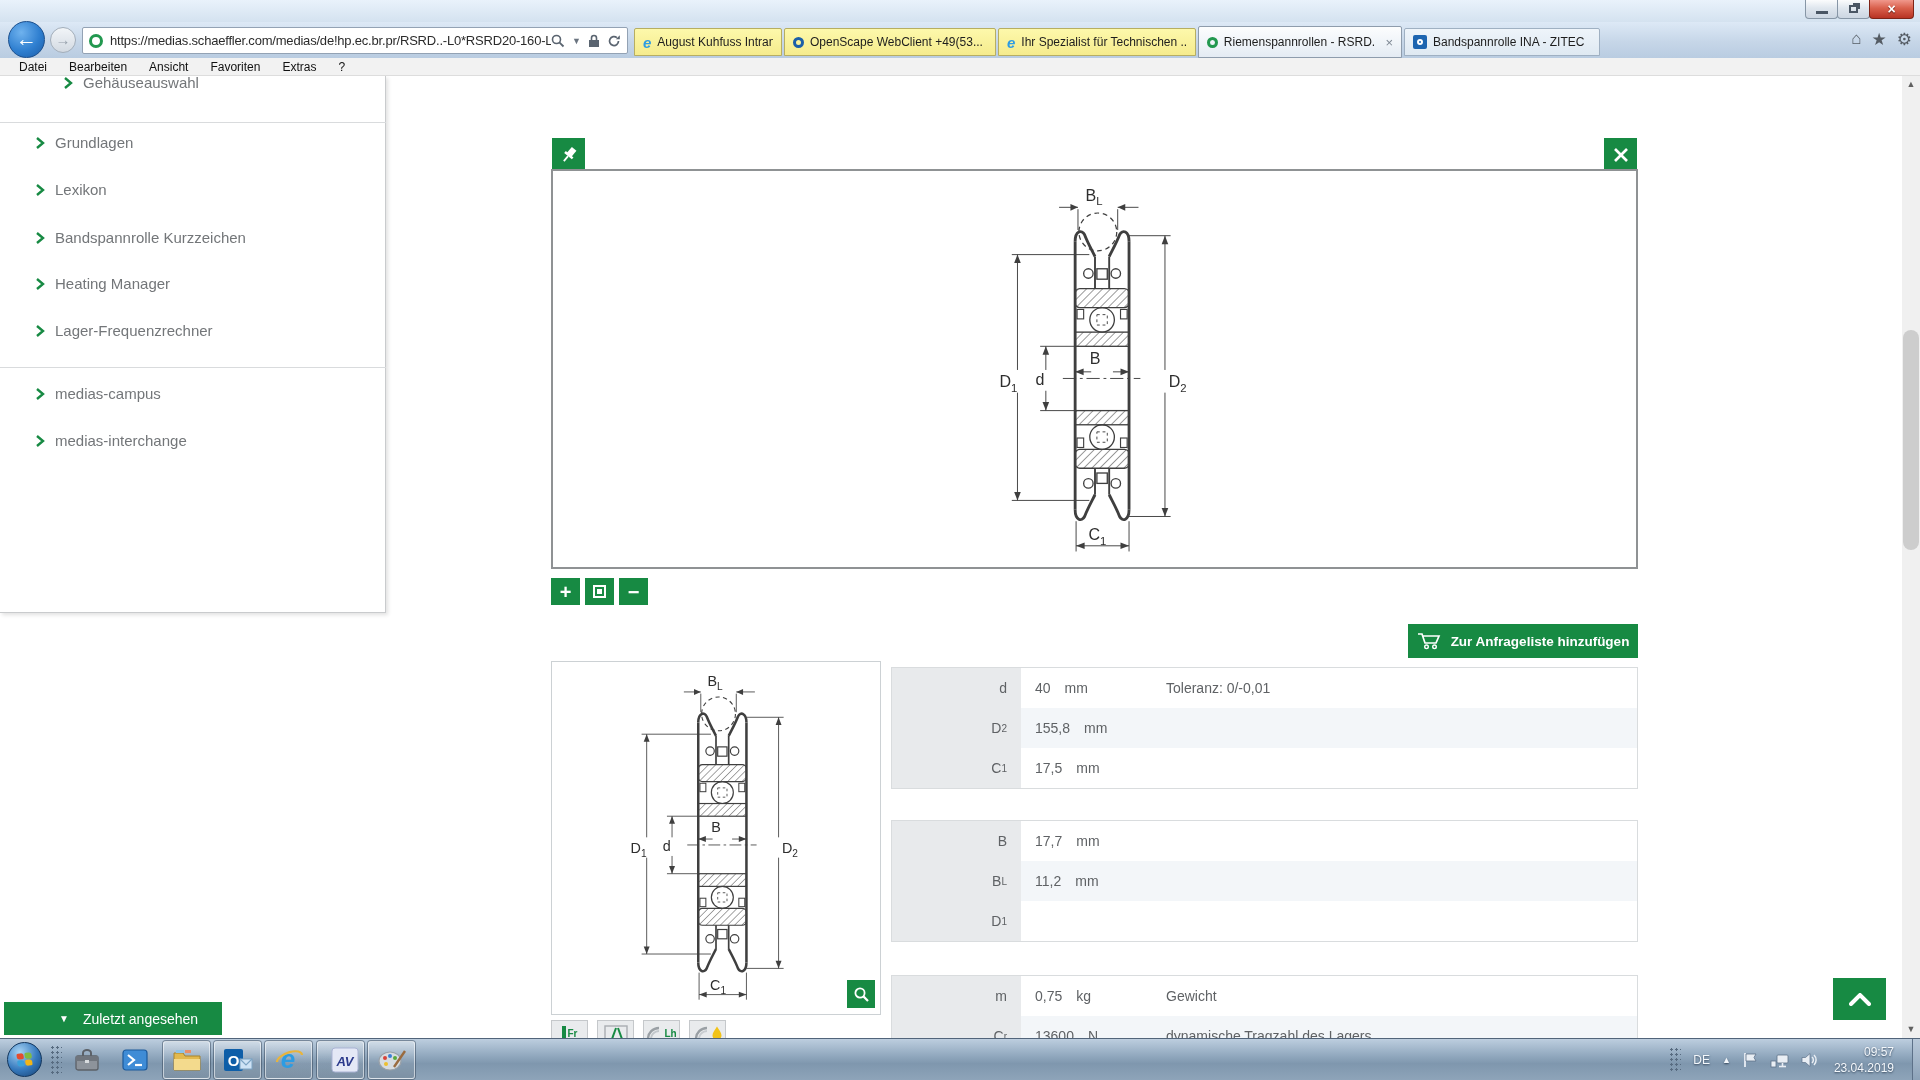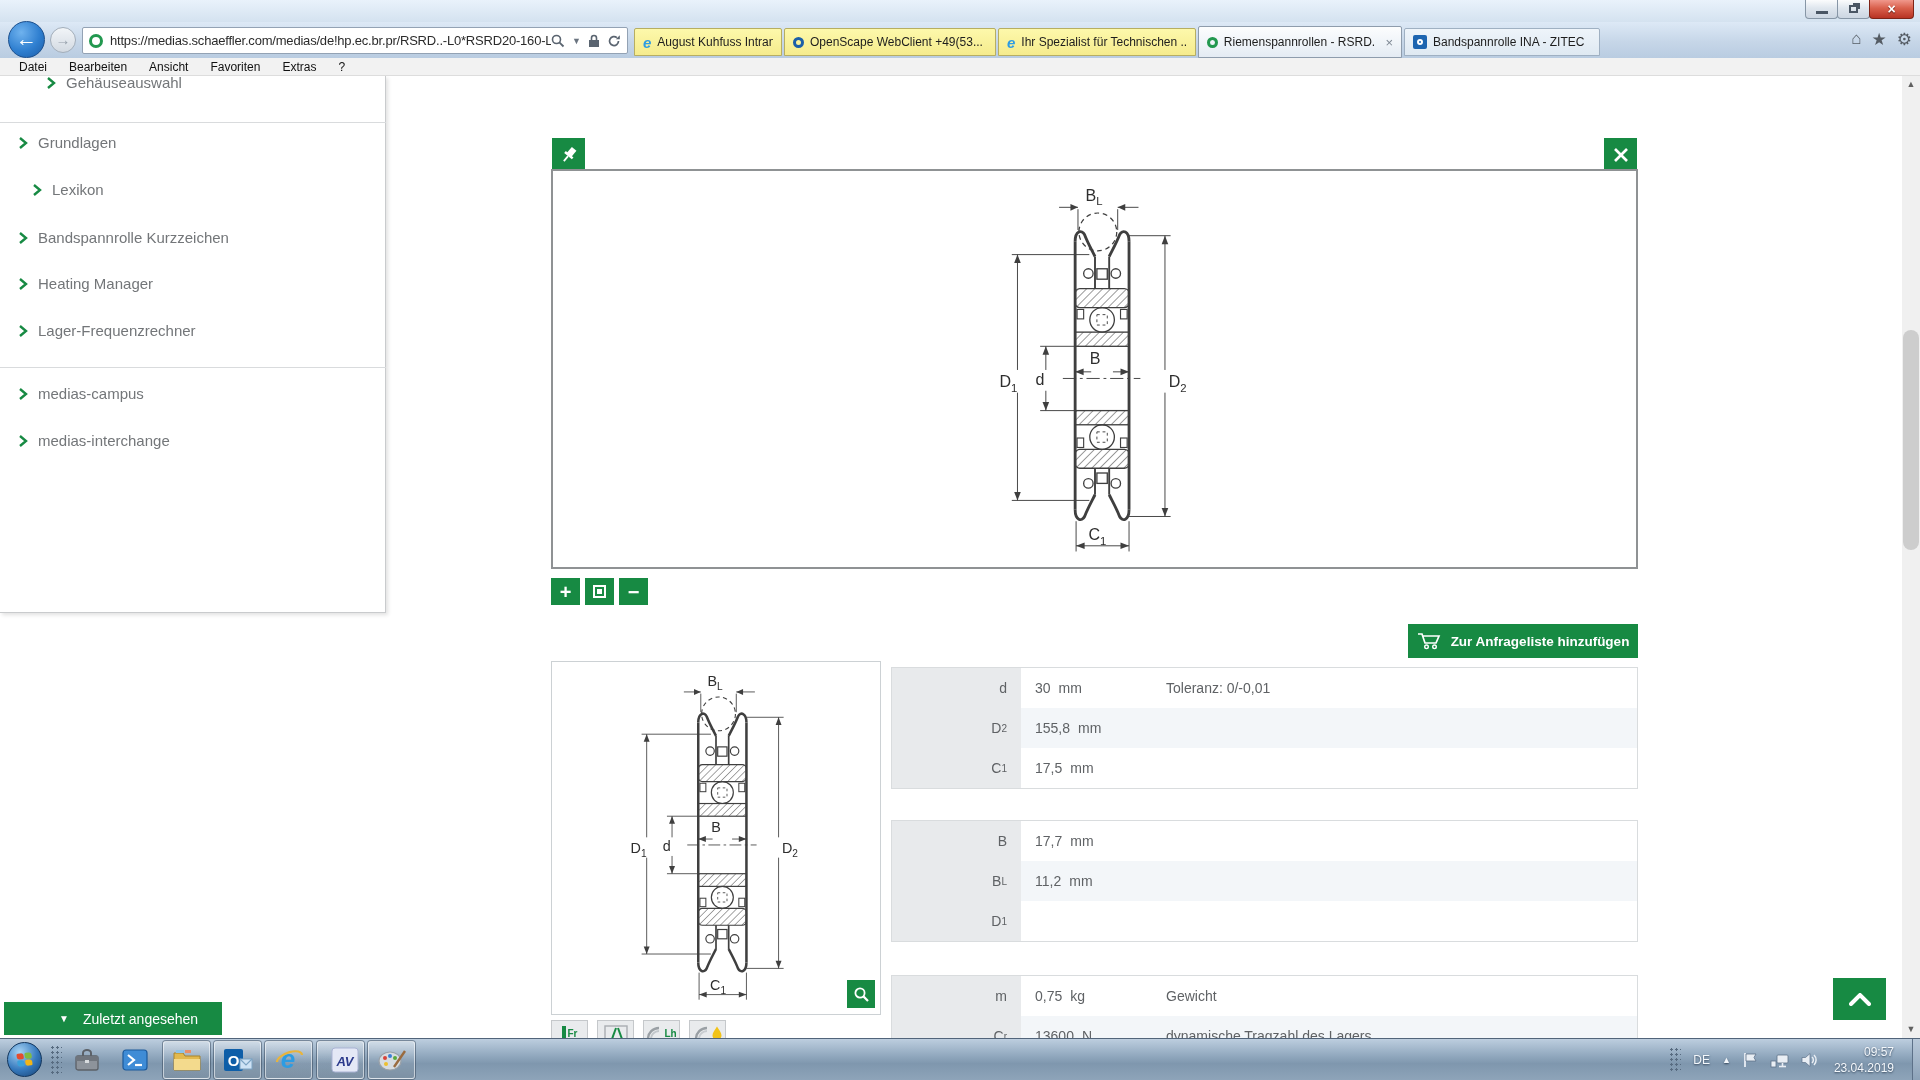--- a/index.html
+++ b/index.html
@@ -51,21 +51,21 @@
 
   .menubar { position:absolute; left:0; top:58px; width:1920px; height:18px; background:#f2f2f2;
     border-bottom:1px solid #ddd; display:flex; align-items:center; padding-left:8px; gap:0; }
   .menu-item { font-size:12px; color:#111; padding:0 11px; }
 
   
   .page { position:absolute; left:0; top:76px; width:1920px; height:962px; background:#fff; overflow:hidden; }
 
   .sidebar { position:absolute; left:0; top:0; width:386px; height:537px; background:#fff;
     border-right:1px solid #c9cbcd; border-bottom:1px solid #c9cbcd; box-shadow:2px 2px 4px rgba(0,0,0,0.12); }
-  .side-item { position:absolute; display:flex; align-items:center; gap:10px; font-size:15px; color:#737679; }
+  .side-item { position:absolute; display:flex; align-items:center; gap:10px; font-size:15px; color:#737679;margin-left:17px; }
   .divider { position:absolute; left:0; width:386px; height:1px; background:#d9dbdd; }
 
   .chev { flex:none; display:block; }
 
   .icon-btn-green { background:#178a43; display:flex; align-items:center; justify-content:center; }
 
   .big-panel { position:absolute; left:551px; top:93px; width:1087px; height:400px; background:#fff;
     border:2px solid #8f9294; display:flex; align-items:center; justify-content:center; }
   .zoomctrl { position:absolute; top:502px; display:flex; gap:5px; }
   .zbtn { width:29px; height:27px; background:#178a43; color:#fff; display:flex; align-items:center;
@@ -87,21 +87,21 @@
   .tool-txt { font-size:10px; font-weight:bold; color:#178a43; }
 
   
   .tgroup { position:absolute; left:891px; width:747px; border:1px solid #d9dcde; background:#fff; }
   .trow { display:flex; height:40px; }
   .trow.alt .tbody-cells { background:#f3f6f9; }
   .tlabel { width:129px; background:#e8eaec; flex:none; display:flex; align-items:center;
     justify-content:flex-end; padding-right:14px; font-size:14px; color:#5f6265; }
   .tbody-cells { flex:1; display:flex; align-items:center; }
   .tval { width:145px; padding-left:14px; font-size:14px; color:#5f6265; }
-  .tunit { margin-left:8px; }
+  .tunit { margin-left:14px; }
   .tnote { font-size:14px; color:#5f6265; }
   sub { font-size:10px; }
 
   .scrolltop { position:absolute; left:1833px; top:902px; width:53px; height:42px; background:#178a43;
     display:flex; align-items:center; justify-content:center; }
 
   .scrollbar { position:absolute; left:1902px; top:0; width:18px; height:962px; background:#f0f0f0; }
   .sb-arrow { position:absolute; left:0; width:18px; height:17px; color:#606060; font-size:9px;
     text-align:center; line-height:17px; }
   .sb-thumb { position:absolute; left:1px; top:254px; width:16px; height:220px; background:#cdcdcd; border-radius:8px; }
@@ -225,21 +225,21 @@
         </svg>
       <span>Gehäuseauswahl</span>
     </div>
     <div class="divider" style="top:46px"></div>
     <div class="side-item" style="left:18px; top:58px;">
       <svg class="chev" width="10" height="14" viewBox="0 0 10 14">
           <polyline points="2,2 8,7 2,12" fill="none" stroke="#178a43" stroke-width="2.4"></polyline>
         </svg>
       <span>Grundlagen</span>
     </div>
-    <div class="side-item" style="left:32px; top:105px;">
+    <div class="side-item" style="left:18px; top:105px;">
       <svg class="chev" width="10" height="14" viewBox="0 0 10 14">
           <polyline points="2,2 8,7 2,12" fill="none" stroke="#178a43" stroke-width="2.4"></polyline>
         </svg>
       <span>Lexikon</span>
     </div>
     <div class="side-item" style="left:18px; top:153px;">
       <svg class="chev" width="10" height="14" viewBox="0 0 10 14">
           <polyline points="2,2 8,7 2,12" fill="none" stroke="#178a43" stroke-width="2.4"></polyline>
         </svg>
       <span>Bandspannrolle Kurzzeichen</span>
@@ -532,21 +532,21 @@
     </div>
   </div>
 
   <div class="tgroup" style="top:591px;">
     <div class="trow">
       <div class="tlabel">
           <span>d</span>
           <sub></sub>
         </div>
       <div class="tbody-cells">
-          <div class="tval"><span>30</span><span class="tunit">mm</span></div>
+          <div class="tval"><span>40</span><span class="tunit">mm</span></div>
       <div class="tnote">Toleranz: 0/-0,01</div>
         </div>
     </div>
     <div class="trow alt">
       <div class="tlabel">
           <span>D</span>
           <sub>2</sub>
         </div>
       <div class="tbody-cells">
           <div class="tval"><span>155,8</span><span class="tunit">mm</span></div>

